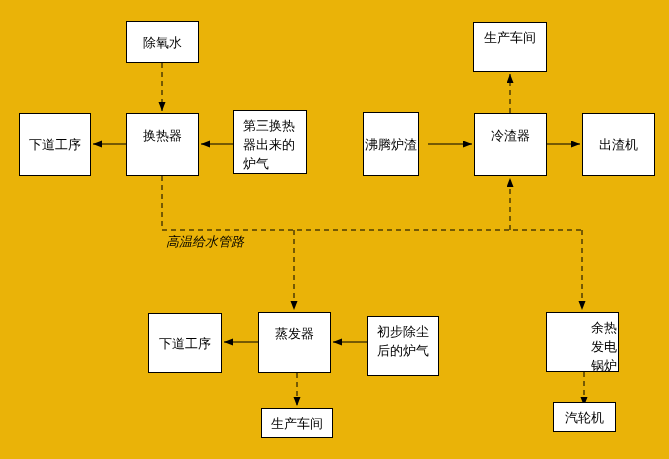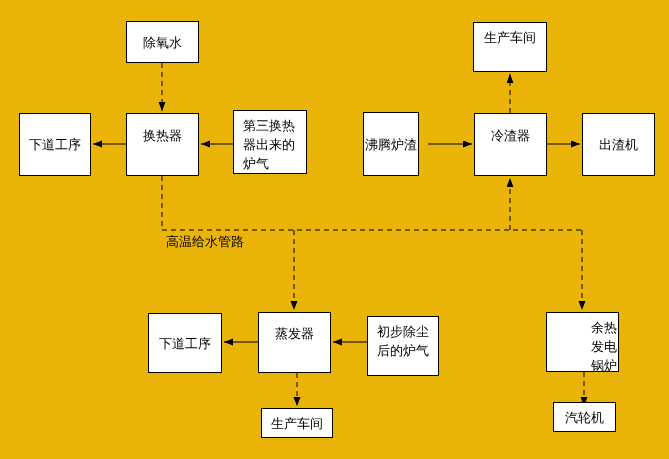--- a/index.html
+++ b/index.html
@@ -55,20 +55,21 @@
   .n-waste-heat-boiler        { left: 546px; top: 312px; width: 73px; height: 60px; padding-left: 43px; }
   .n-production-workshop-bottom { left: 261px; top: 408px; width: 72px; height: 30px; }
   .n-steam-turbine            { left: 553px; top: 402px; width: 63px; height: 30px; }
 
   .pipeline-label {
     position: absolute;
     left: 166px; top: 233px;
     font-size: 13px;
     color: #000000;
     white-space: nowrap;
+    font-style: italic;
   }
 </style>
 </head>
 <body>
 
 <div class="canvas">
 
   <svg class="edges-svg" width="669" height="459" viewBox="0 0 669 459" xmlns="http://www.w3.org/2000/svg">
     <defs>
       <marker id="arrow" markerUnits="userSpaceOnUse" markerWidth="10" markerHeight="8" refX="9" refY="3.5" orient="auto">

